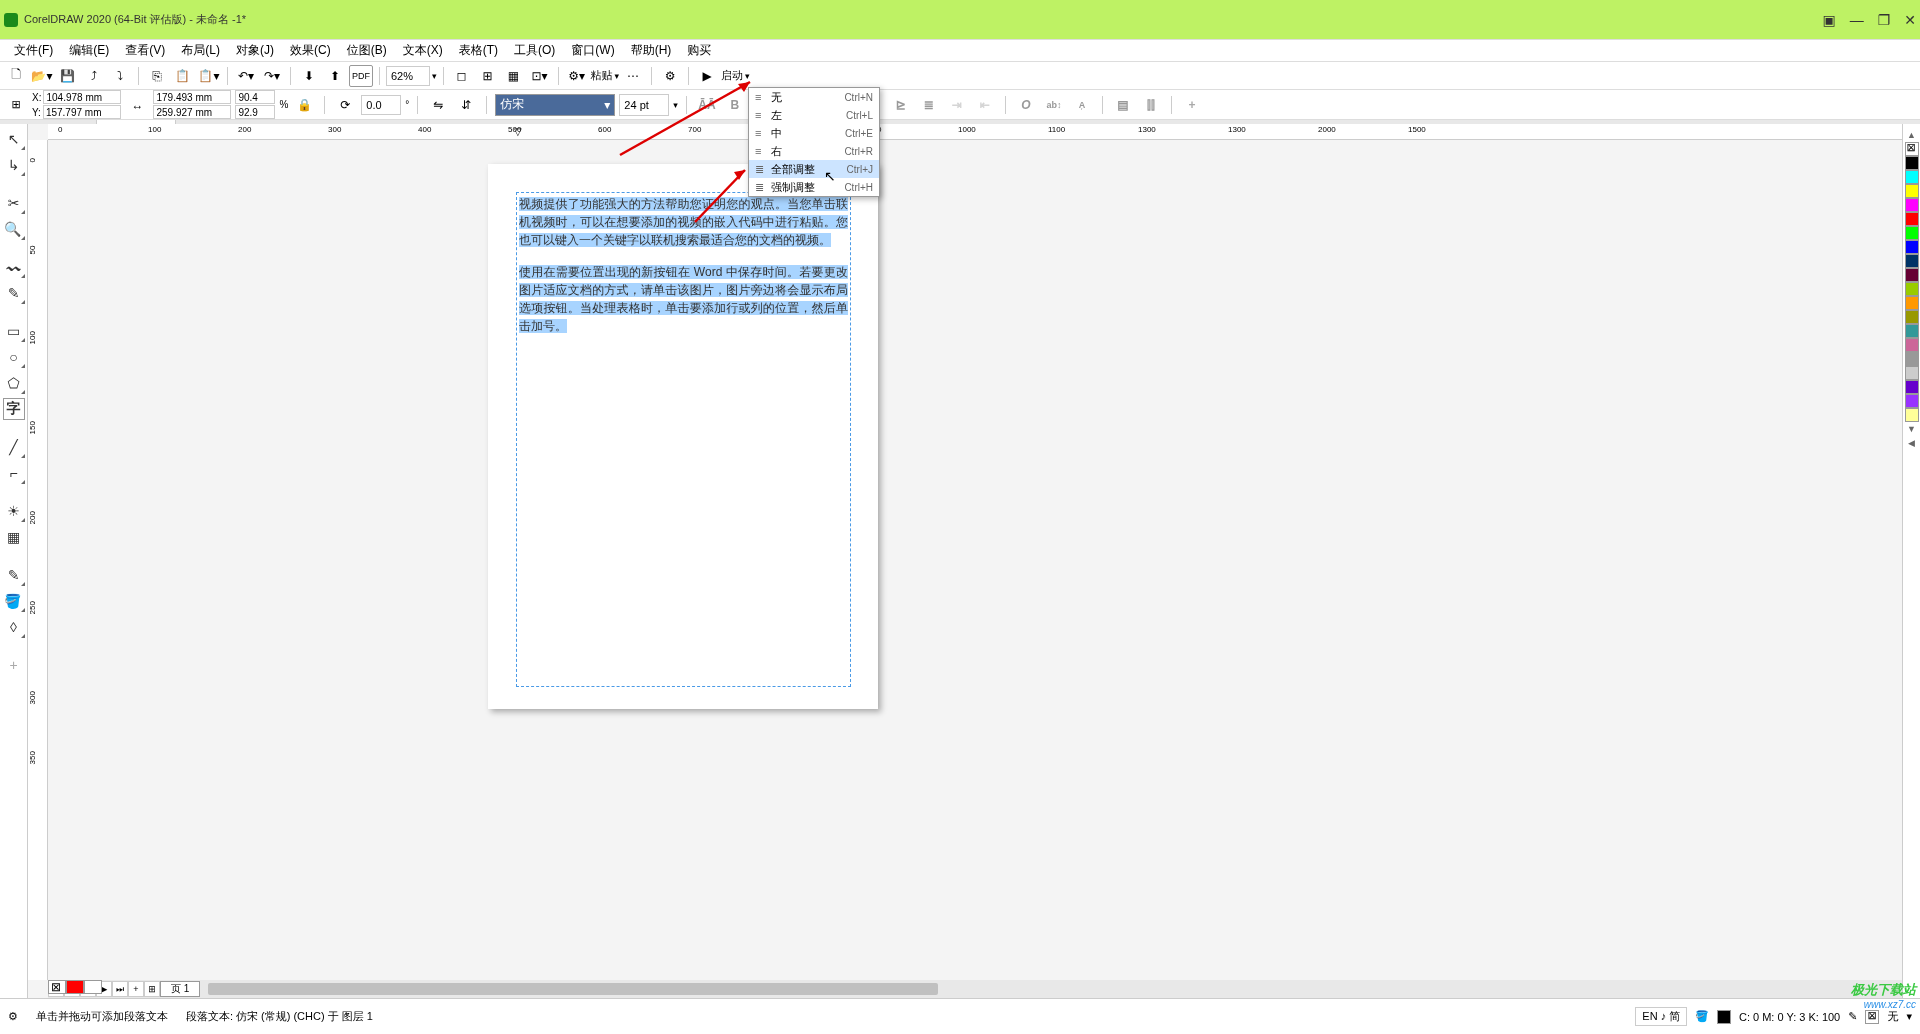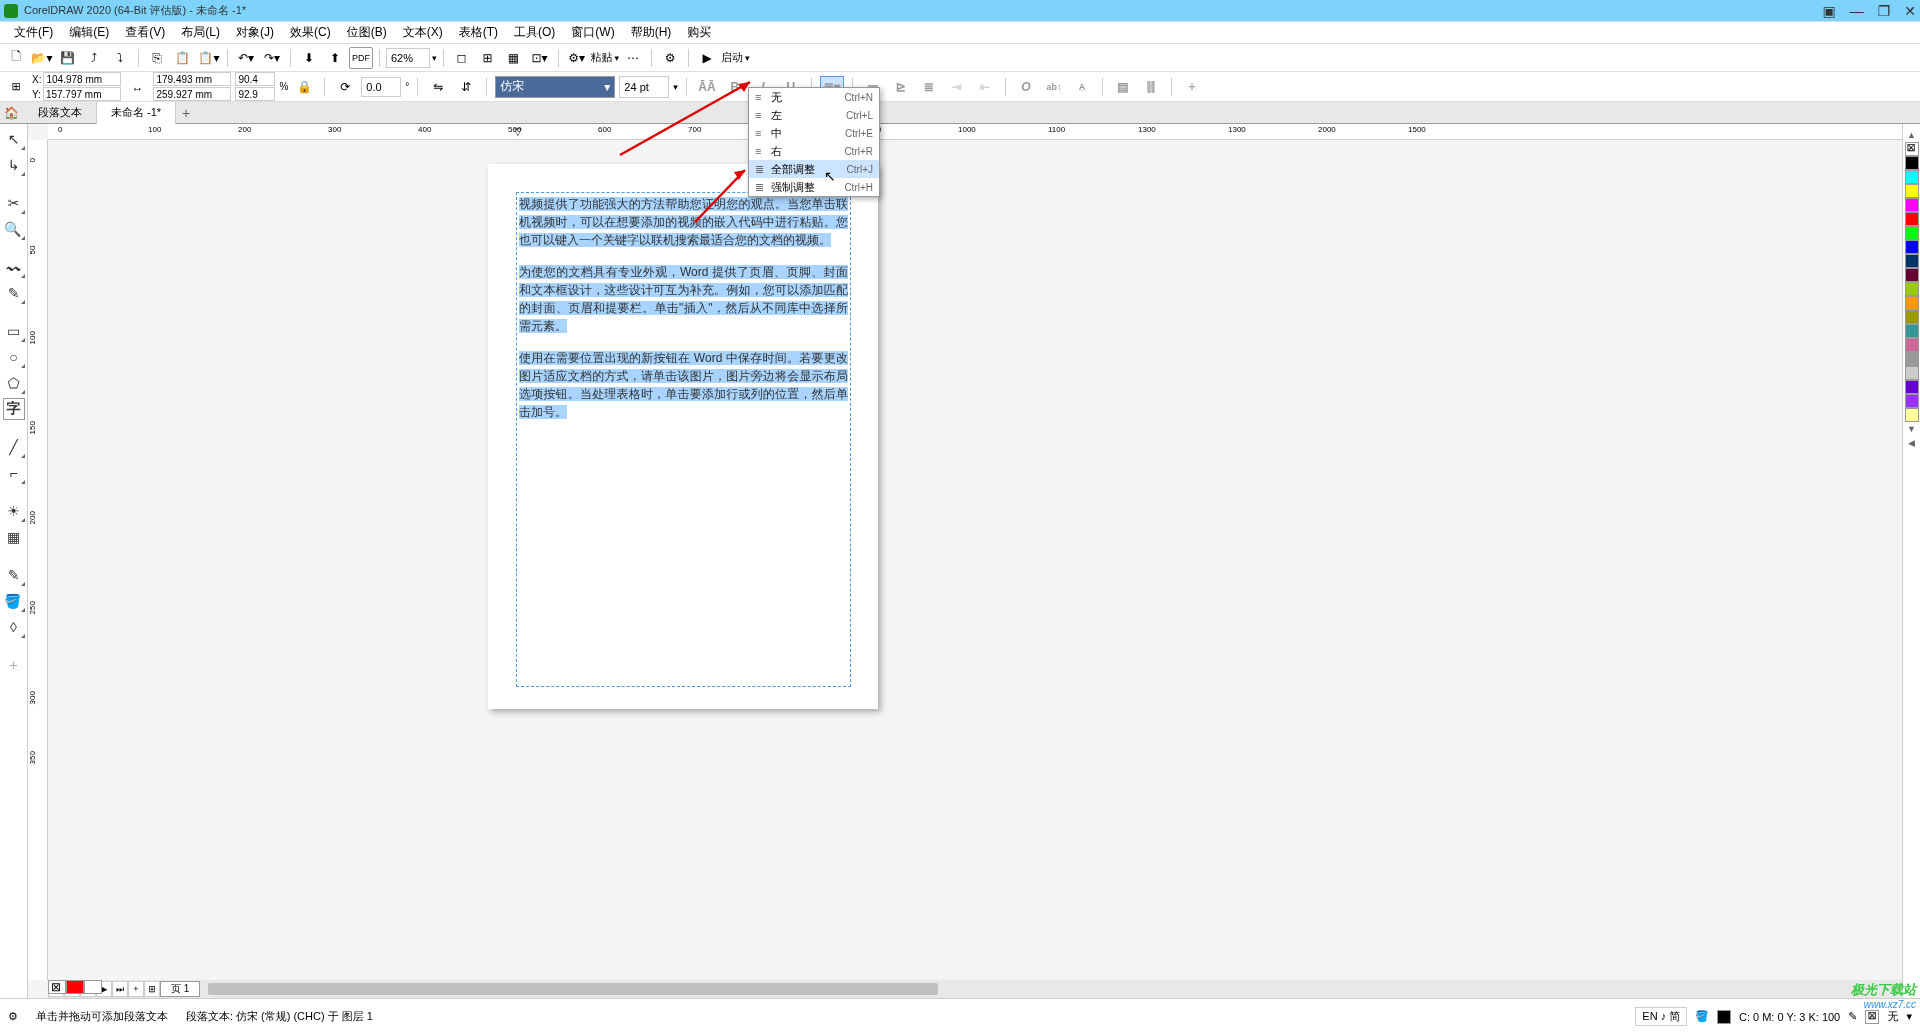--- a/index.html
+++ b/index.html
@@ -1,19 +1,19 @@
 <!DOCTYPE html>
 <html><head>
 <meta charset="utf-8">
 <style>
 * { margin: 0; padding: 0; box-sizing: border-box; font-family: "Microsoft YaHei", sans-serif; }
 body { width: 1920px; height: 1034px; background: #f0f0f0; overflow: hidden; font-size: 12px; position: relative; }
 
 
-.title-bar { height: 22px; background: #7dd3fc; display: flex; align-items: center; padding: 0 4px; border-bottom: 1px solid #ddd; }
+.title-bar { height: 40px; background: #bef264; display: flex; align-items: center; padding: 0 4px; border-bottom: 1px solid #ddd; }
 .title-bar .logo { width: 14px; height: 14px; background: #1a8a1a; border-radius: 3px; margin-right: 6px; }
 .title-bar .title { font-size: 11px; color: #333; }
 .title-bar .win-controls { margin-left: auto; display: flex; gap: 14px; }
 .title-bar .win-controls span { font-size: 14px; cursor: pointer; color: #333; }
 
 
 .menu-bar { height: 22px; background: #fff; display: flex; align-items: center; padding: 0 8px; border-bottom: 1px solid #ddd; gap: 4px; }
 .menu-bar .menu-item { font-size: 12px; padding: 2px 6px; cursor: pointer; }
 
 
@@ -305,21 +305,20 @@
       <span class="tick" style="top:470px">250</span>
       <span class="tick" style="top:560px">300</span>
       <span class="tick" style="top:620px">350</span>
     </div>
 
     <div class="canvas-scroll">
       <div class="page">
         <div class="text-frame">
           <div class="text-content">
             <p><span class="sel">视频提供了功能强大的方法帮助您证明您的观点。当您单击联机视频时，可以在想要添加的视频的嵌入代码中进行粘贴。您也可以键入一个关键字以联机搜索最适合您的文档的视频。</span></p>
-            <p><span class="sel">为使您的文档具有专业外观，Word 提供了页眉、页脚、封面和文本框设计，这些设计可互为补充。例如，您可以添加匹配的封面、页眉和提要栏。单击"插入"，然后从不同库中选择所需元素。</span></p>
             <p><span class="sel">使用在需要位置出现的新按钮在 Word 中保存时间。若要更改图片适应文档的方式，请单击该图片，图片旁边将会显示布局选项按钮。当处理表格时，单击要添加行或列的位置，然后单击加号。</span></p>
           </div>
         </div>
       </div>
     </div>
 
     <div class="v-scroll">
       <div class="thumb"></div>
     </div>
 

